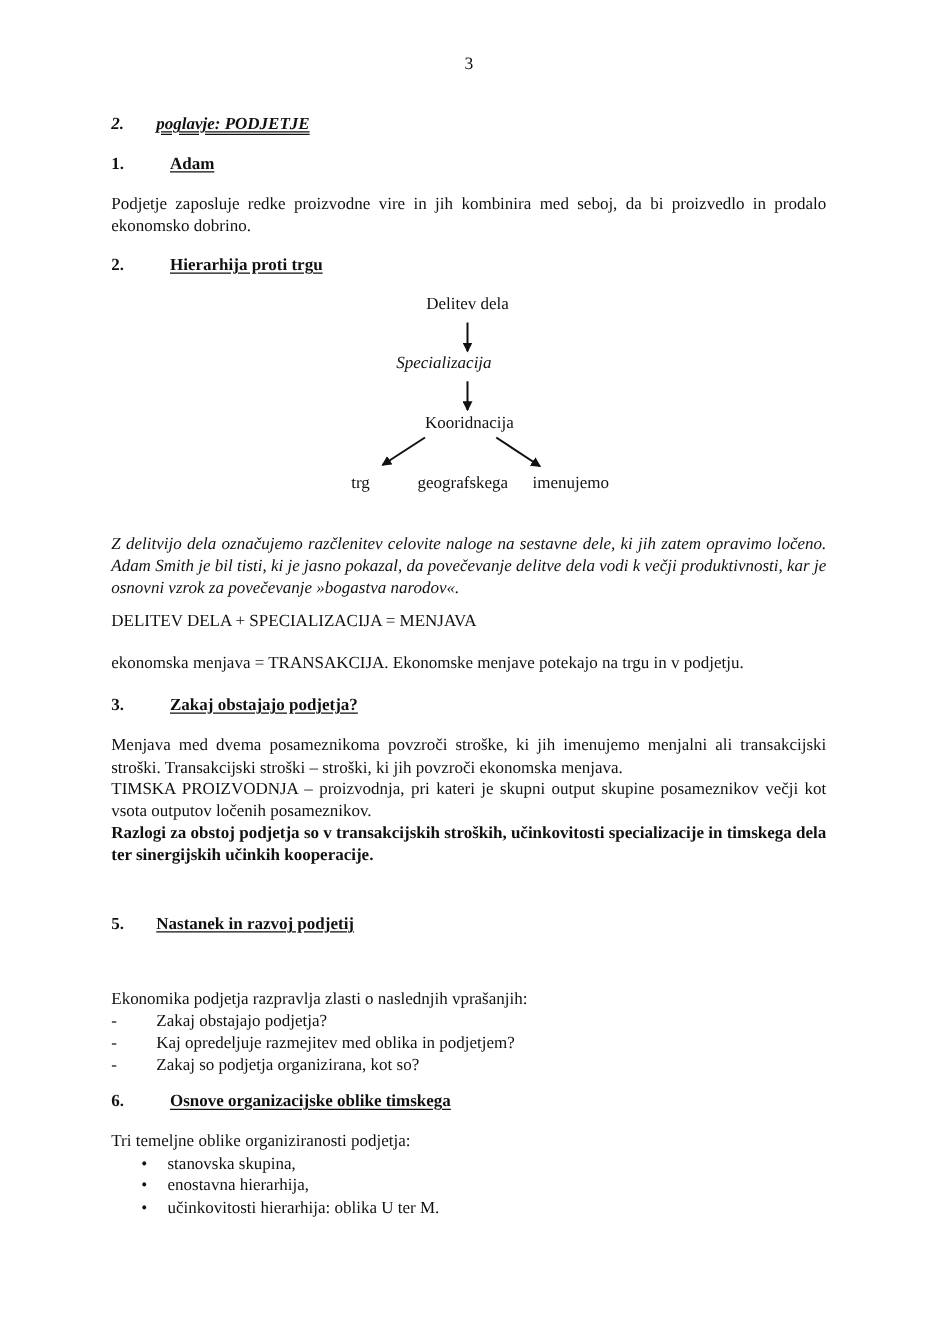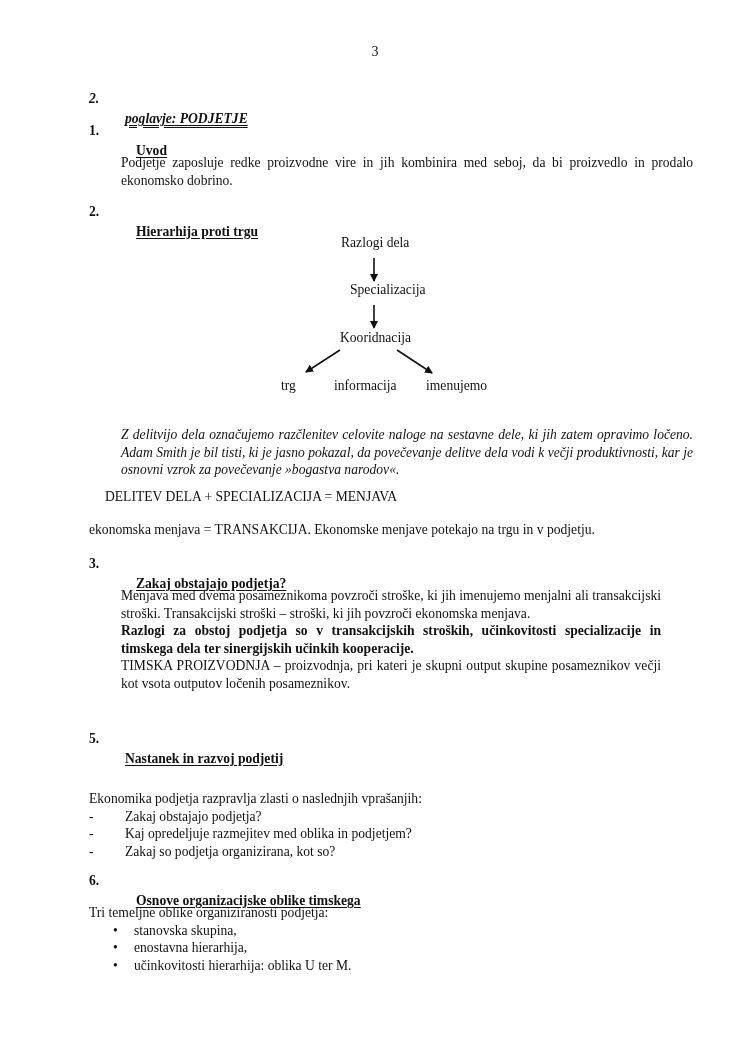--- a/index.html
+++ b/index.html
@@ -1,24 +1,24 @@
 <!DOCTYPE html>
 <html><head>
 <meta charset="utf-8">
 <style>
   html, body { margin: 0; padding: 0; background: #ffffff; }
   body { width: 750px; height: 1061px; position: relative; overflow: hidden;
          font-family: "Liberation Serif", "DejaVu Serif", serif; color: #111111; font-size: 13.6px; }
   .page-num { position: absolute; top: 44px; left: 0; width: 750px; text-align: center; font-size: 14px; }
   .block { position: absolute; left: 89px; width: 572px; line-height: 17.6px; }
-  .justify { text-align: justify; text-align-last: left; margin-left: 32px; }
+  .justify { text-align: justify; text-align-last: left; }
   .h { font-weight: bold; display: flex; }
   .h .num { display: inline-block; width: 47px; }
   .h .num.wide { width: 36px; }
-  .h .title { text-decoration: underline; text-underline-offset: 2px; margin-top: 20px; }
+  .h .title { text-decoration: underline; text-underline-offset: 2px; }
   .chap .num { width: 36px; font-style: italic; }
   .chap .title { font-style: italic; text-decoration: underline double; text-decoration-thickness: 1px; text-underline-offset: 2px; }
   .dash-list { list-style: none; margin: 0; padding: 0; }
   .dash-list li { display: flex; }
   .dash-list li .m { width: 36px; display: inline-block; }
   .bul-list { list-style: none; margin: 0; padding: 0; }
   .bul-list li { display: flex; }
   .bul-list li .m { width: 21px; display: inline-block; margin-left: 24px; }
   .bold { font-weight: bold; }
   .diag-label { position: absolute; font-size: 13.6px; white-space: nowrap; }
@@ -29,61 +29,61 @@
 
 <div class="page-num">3</div>
 
 <div class="block h chap" style="top:90px;">
   <span class="num">2.</span>
   <span class="title">poglavje: PODJETJE</span>
 </div>
 
 <div class="block h" style="top:122px;">
   <span class="num">1.</span>
-  <span class="title">Uvod</span>
+  <span class="title">Adam</span>
 </div>
 <div class="block justify" style="top:154px;">Podjetje zaposluje redke proizvodne vire in jih kombinira med seboj, da bi proizvedlo in prodalo ekonomsko dobrino.</div>
 
 <div class="block h" style="top:203px;">
   <span class="num">2.</span>
   <span class="title">Hierarhija proti trgu</span>
 </div>
 
 <div>
   <svg class="diag" width="750" height="1061">
     <defs>
       <marker id="ah" markerWidth="8" markerHeight="8" refX="7" refY="4" orient="auto" markerUnits="userSpaceOnUse">
         <path d="M0,0 L8,4 L0,8 z" fill="#111"></path>
       </marker>
     </defs>
     <line x1="374" y1="258" x2="374" y2="281" stroke="#111" stroke-width="1.6" marker-end="url(#ah)"></line>
     <line x1="374" y1="305" x2="374" y2="328" stroke="#111" stroke-width="1.6" marker-end="url(#ah)"></line>
     <line x1="340" y1="350" x2="306" y2="372" stroke="#111" stroke-width="1.6" marker-end="url(#ah)"></line>
     <line x1="397" y1="350" x2="432" y2="373" stroke="#111" stroke-width="1.6" marker-end="url(#ah)"></line>
   </svg>
-  <div class="diag-label" style="left:341px; top:235px;">Razlogi dela</div>
-  <div class="diag-label" style="left:350px; top:282px;">Specializacija</div>
+  <div class="diag-label" style="left:341px; top:235px;">Delitev dela</div>
+  <div class="diag-label" style="left:317px; top:282px;font-style:italic;">Specializacija</div>
   <div class="diag-label" style="left:340px; top:330px;text-align:center;">Kooridnacija</div>
   <div class="diag-label" style="left:281px; top:378px;">trg</div>
-  <div class="diag-label" style="left:334px; top:378px;">informacija</div>
+  <div class="diag-label" style="left:334px; top:378px;">geografskega</div>
   <div class="diag-label" style="left:426px; top:378px;">imenujemo</div>
 </div>
 
 <div class="block justify" style="top:426px;font-style:italic;">Z delitvijo dela označujemo razčlenitev celovite naloge na sestavne dele, ki jih zatem opravimo ločeno. Adam Smith je bil tisti, ki je jasno pokazal, da povečevanje delitve dela vodi k večji produktivnosti, kar je osnovni vzrok za povečevanje »bogastva narodov«.</div>
-<div class="block" style="top:488px;margin-left:16px;">DELITEV DELA +  SPECIALIZACIJA = MENJAVA</div>
+<div class="block" style="top:488px;">DELITEV DELA +  SPECIALIZACIJA = MENJAVA</div>
 <div class="block" style="top:521px;">ekonomska menjava = TRANSAKCIJA.  Ekonomske menjave potekajo na trgu in v podjetju.</div>
 
 <div class="block h" style="top:555px;">
   <span class="num">3.</span>
   <span class="title">Zakaj obstajajo podjetja?</span>
 </div>
 <div class="block" style="top:587px;">
   <div class="justify">Menjava med dvema posameznikoma povzroči stroške, ki jih imenujemo menjalni ali transakcijski stroški. Transakcijski stroški – stroški, ki jih povzroči ekonomska menjava.</div>
+  <div class="justify">TIMSKA PROIZVODNJA – proizvodnja, pri kateri je skupni output skupine posameznikov večji kot vsota outputov ločenih posameznikov.</div>
   <div class="justify bold">Razlogi za obstoj podjetja so v transakcijskih stroških, učinkovitosti specializacije in timskega dela ter sinergijskih učinkih kooperacije.</div>
-  <div class="justify">TIMSKA PROIZVODNJA – proizvodnja, pri kateri je skupni output skupine posameznikov večji kot vsota outputov ločenih posameznikov.</div>
 </div>
 
 <div class="block h" style="top:730px;">
   <span class="num wide">5.</span>
   <span class="title">Nastanek in razvoj podjetij</span>
 </div>
 <div class="block" style="top:790px;">
   <div>Ekonomika podjetja razpravlja zlasti o naslednjih vprašanjih:</div>
   <ul class="dash-list">
     <li>

